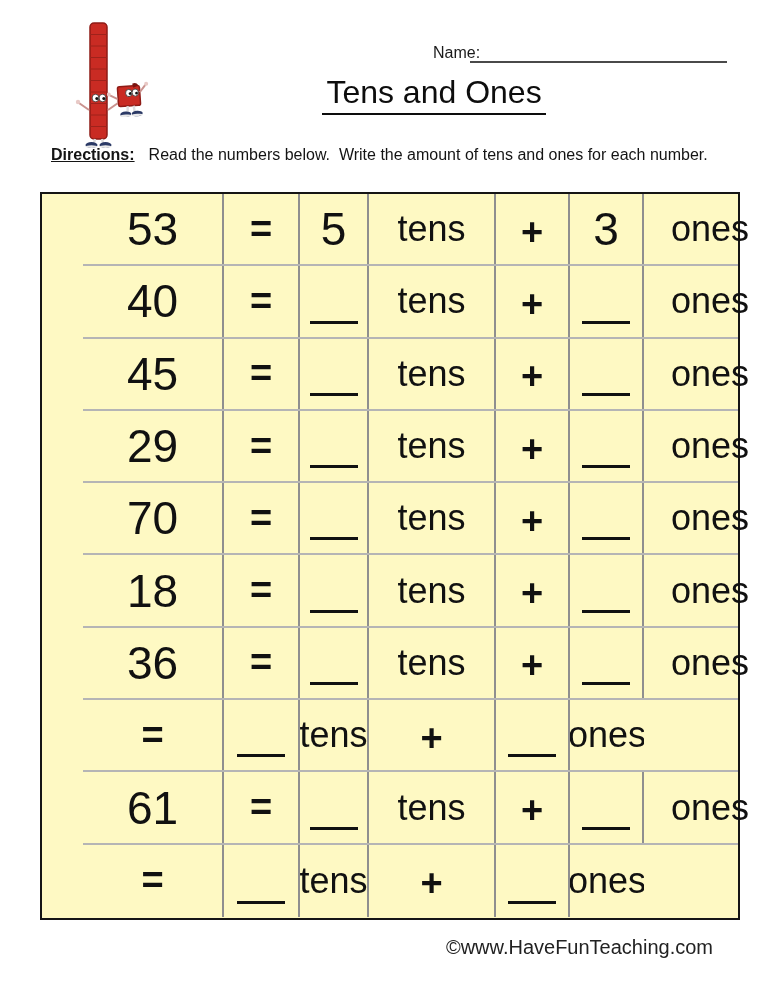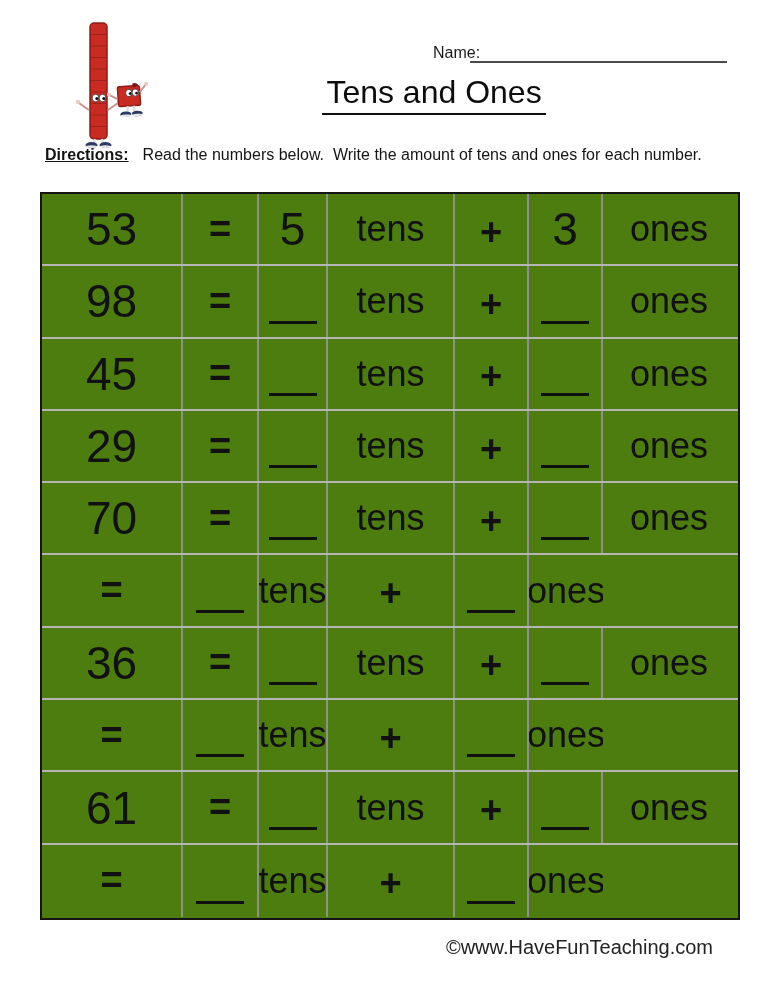--- a/index.html
+++ b/index.html
@@ -9,26 +9,26 @@
   }
   
   .mascots{position:absolute;left:72px;top:14px;width:110px;height:138px;}
   .name-row{position:absolute;left:433px;top:44px;font-size:16px;color:#1a1a1a;}
   .name-line{position:absolute;left:470px;top:61px;width:257px;border-top:2px solid #4a4a4a;}
   .title-wrap{position:absolute;left:0;top:74px;width:772px;text-align:center;padding-left:48px;}
   .title{
     display:inline-block;font-size:32px;color:#0d0d0d;
     border-bottom:2.5px solid #0d0d0d;padding:0 4px 2px 4px;
   }
-  .directions{position:absolute;left:45px;top:146px;font-size:16px;color:#141414;white-space:pre;}
+  .directions{position:absolute;left:51px;top:146px;font-size:16px;color:#141414;white-space:pre;}
   .directions .dlabel{font-weight:bold;text-decoration:underline;margin-right:14px;}
   
   .wtable{
     position:absolute;left:40px;top:192px;width:700px;height:728px;
-    border:2.5px solid #151515;box-sizing:border-box;background:#4d7c0f;
+    border:2.5px solid #151515;box-sizing:border-box;background:#fef9c3;padding-left:41px;
   }
   .wrow{
     display:grid;grid-template-columns:141px 76px 69px 127px 74px 74px 132px;
     height:72.3px;border-bottom:2px solid #b5b5b5;box-sizing:border-box;
   }
   .wrow:last-child{border-bottom:none;}
   .cell{
     display:flex;align-items:center;justify-content:center;
     border-right:2px solid #8f8f8f;box-sizing:border-box;overflow:hidden;
   }
@@ -118,21 +118,21 @@
       <div class="wrow">
         <div class="cell c-num">53</div>
         <div class="cell c-eq">=</div>
         <div class="cell c-digit">5</div>
         <div class="cell c-word">tens</div>
         <div class="cell c-plus">+</div>
         <div class="cell c-digit">3</div>
         <div class="cell c-word">ones</div>
       </div>
       <div class="wrow">
-        <div class="cell c-num">98</div>
+        <div class="cell c-num">40</div>
         <div class="cell c-eq">=</div>
         <div class="cell c-digit blankcell">
           <span class="blank-line"></span>
         </div>
         <div class="cell c-word">tens</div>
         <div class="cell c-plus">+</div>
         <div class="cell c-digit blankcell">
           <span class="blank-line"></span>
         </div>
         <div class="cell c-word">ones</div>
@@ -170,20 +170,21 @@
           <span class="blank-line"></span>
         </div>
         <div class="cell c-word">tens</div>
         <div class="cell c-plus">+</div>
         <div class="cell c-digit blankcell">
           <span class="blank-line"></span>
         </div>
         <div class="cell c-word">ones</div>
       </div>
       <div class="wrow">
+        <div class="cell c-num">18</div>
         <div class="cell c-eq">=</div>
         <div class="cell c-digit blankcell">
           <span class="blank-line"></span>
         </div>
         <div class="cell c-word">tens</div>
         <div class="cell c-plus">+</div>
         <div class="cell c-digit blankcell">
           <span class="blank-line"></span>
         </div>
         <div class="cell c-word">ones</div>

